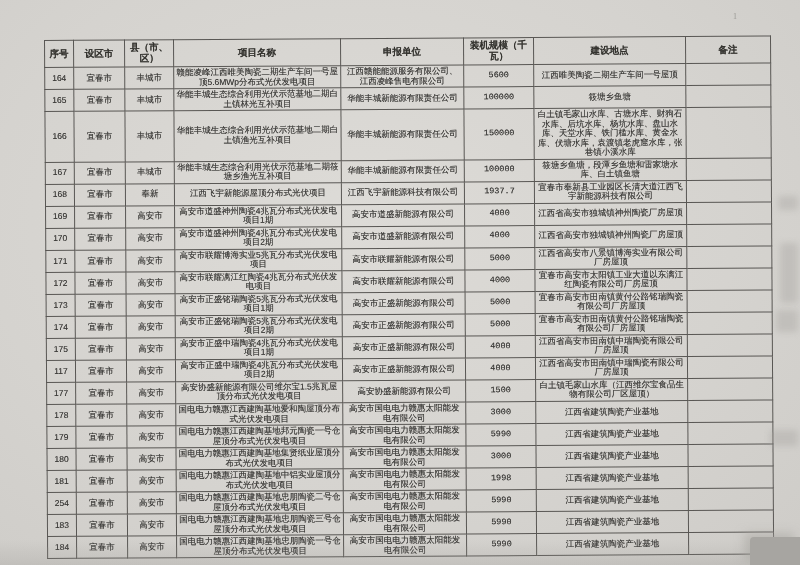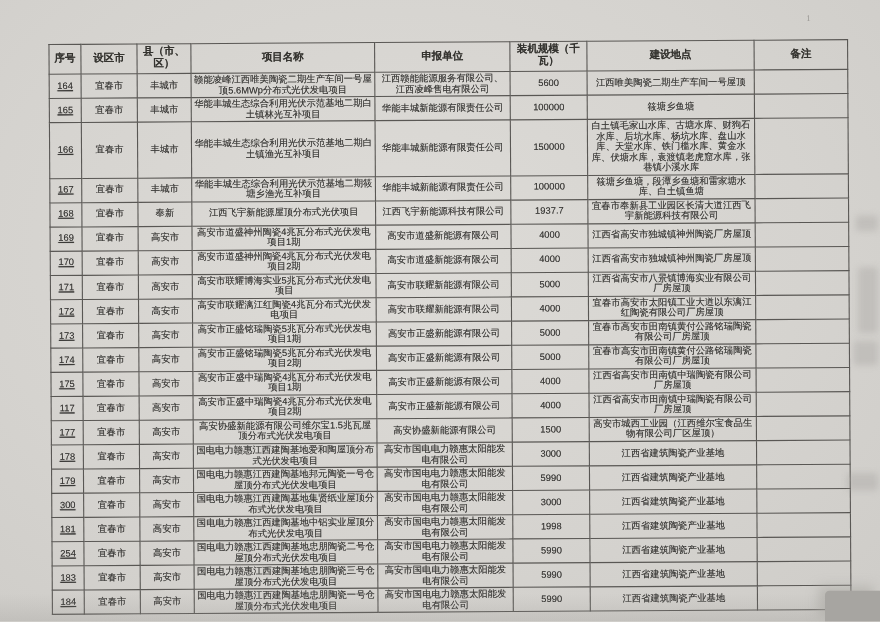--- a/index.html
+++ b/index.html
@@ -30,22 +30,22 @@
     font-size:8.5px;line-height:1.12;
     color:#3b3a38;
     text-shadow:0 0 0.5px rgba(70,68,66,0.7);
     overflow:hidden;
     word-break:break-all;
   }
   table.doc th{
     font-size:9.5px;font-weight:bold;height:24px;line-height:1.15;
     color:#34332f;
   }
-  td.num{font-size:9px;letter-spacing:0;text-decoration:underline;}
-  td.cap{font-size:8.8px;}
+  td.num{font-size:9px;letter-spacing:0;}
+  td.cap{font-size:8.8px;font-family:Liberation Mono, monospace;}
   
   .shadow-band{
     position:absolute;left:0;top:540px;width:800px;height:25px;
     background:linear-gradient(to bottom, rgba(150,148,144,0) 0%, rgba(150,148,144,0.25) 100%);
   }
   .corner-shadow{
     position:absolute;right:0;top:537px;width:50px;height:28px;
     background:#a7a5a1;border-top-left-radius:4px;
     box-shadow:-6px -4px 10px rgba(167,165,161,0.55);
   }
@@ -219,21 +219,21 @@
     <td>江西省高安市田南镇中瑞陶瓷有限公司厂房屋顶</td>
     <td></td>
   </tr>
           <tr>
     <td class="num">177</td>
     <td>宜春市</td>
     <td>高安市</td>
     <td>高安协盛新能源有限公司维尔宝1.5兆瓦屋顶分布式光伏发电项目</td>
     <td>高安协盛新能源有限公司</td>
     <td class="cap">1500</td>
-    <td>高安市城西工业园（江西维尔宝食品生物有限公司厂区屋顶）</td>
+    <td>白土镇毛家山水库（江西维尔宝食品生物有限公司厂区屋顶）</td>
     <td></td>
   </tr>
           <tr>
     <td class="num">178</td>
     <td>宜春市</td>
     <td>高安市</td>
     <td>国电电力赣惠江西建陶基地爱和陶屋顶分布式光伏发电项目</td>
     <td>高安市国电电力赣惠太阳能发电有限公司</td>
     <td class="cap">3000</td>
     <td>江西省建筑陶瓷产业基地</td>
@@ -243,21 +243,21 @@
     <td class="num">179</td>
     <td>宜春市</td>
     <td>高安市</td>
     <td>国电电力赣惠江西建陶基地邦元陶瓷一号仓屋顶分布式光伏发电项目</td>
     <td>高安市国电电力赣惠太阳能发电有限公司</td>
     <td class="cap">5990</td>
     <td>江西省建筑陶瓷产业基地</td>
     <td></td>
   </tr>
           <tr>
-    <td class="num">300</td>
+    <td class="num">180</td>
     <td>宜春市</td>
     <td>高安市</td>
     <td>国电电力赣惠江西建陶基地集贤纸业屋顶分布式光伏发电项目</td>
     <td>高安市国电电力赣惠太阳能发电有限公司</td>
     <td class="cap">3000</td>
     <td>江西省建筑陶瓷产业基地</td>
     <td></td>
   </tr>
           <tr>
     <td class="num">181</td>

